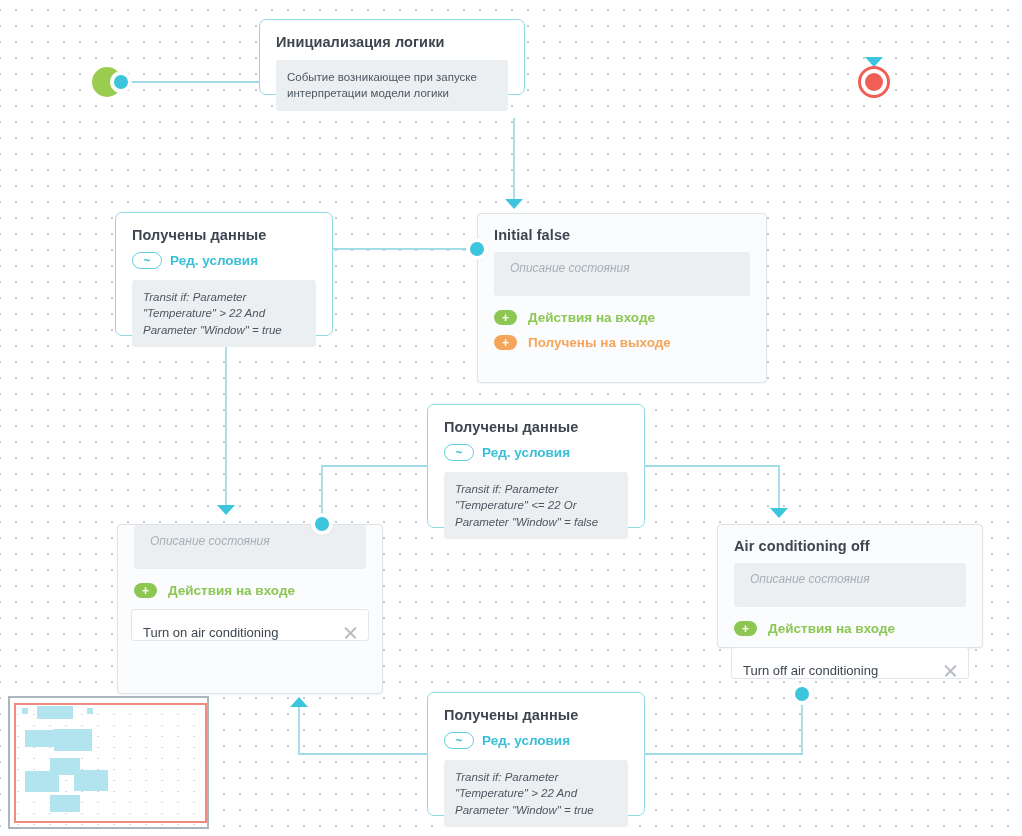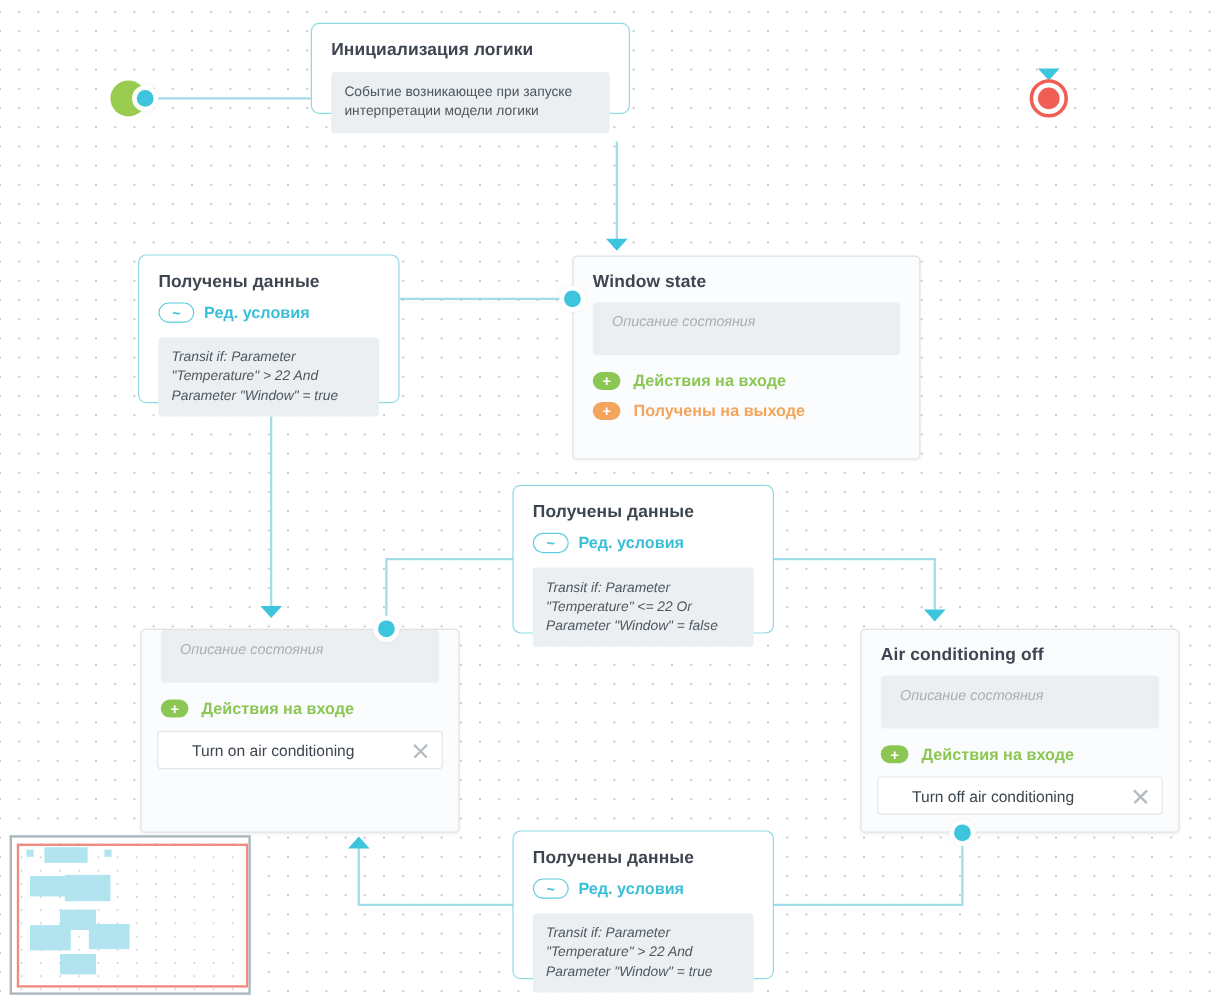--- a/index.html
+++ b/index.html
@@ -114,22 +114,22 @@
   .action-label { font-size: 13.5px; font-weight: 600; }
   .action-label.green { color: #8cc754; }
   .action-label.orange { color: #f4a55c; }
 
   .action-field {
     margin: 11px 13px 13px 13px;
     background: #ffffff;
     border: 1px solid #e2e6e9;
     border-radius: 3px;
     height: 32px;
-    display: flex; align-items: center;
-    padding: 0 10px 0 28px;
+    display: flex; align-items: flex-end;
+    padding: 0 10px 0 11px;
     font-size: 13px;
     color: #3d4650;
   }
   .action-field .val { flex: 1; }
   .x-icon {
     width: 15px; height: 15px;
     position: relative; opacity: .55; cursor: pointer;
   }
   .x-icon::before, .x-icon::after {
     content: ""; position: absolute; left: 0; top: 7px;
@@ -240,21 +240,21 @@
   <div class="node cond" style="left:115px; top:212px; width:218px; height:124px;">
     <div class="node-title">Получены данные</div>
     <div class="cond-btn">
       <span class="pill-tilde">~</span>
       <span>Ред. условия</span>
     </div>
     <div class="cond-expr">Transit if: Parameter "Temperature" &gt; 22 And Parameter "Window" = true</div>
   </div>
 
   <div class="node" style="left:477px; top:213px; width:290px; height:170px;">
-    <div class="node-title">Window state</div>
+    <div class="node-title">Initial false</div>
     <div class="desc-box">Описание состояния</div>
     <div class="action-row">
       <span class="plus-pill green">+</span>
       <span class="action-label green">Действия на входе</span>
     </div>
     <div class="action-row" style="margin-top:10px;">
       <span class="plus-pill orange">+</span>
       <span class="action-label orange">Получены на выходе</span>
     </div>
   </div>
@@ -275,21 +275,21 @@
       <span class="plus-pill green">+</span>
       <span class="action-label green">Действия на входе</span>
     </div>
     <div class="action-field">
       <span class="val">Turn on air conditioning</span>
       <span class="x-icon"></span>
     </div>
   </div>
   <div class="port" style="left:315px; top:517px;"></div>
 
-  <div class="node" style="left:717px; top:524px; width:266px; height:170px;">
+  <div class="node" style="left:717px; top:524px; width:266px; height:124px;">
     <div class="node-title">Air conditioning off</div>
     <div class="desc-box">Описание состояния</div>
     <div class="action-row">
       <span class="plus-pill green">+</span>
       <span class="action-label green">Действия на входе</span>
     </div>
     <div class="action-field">
       <span class="val">Turn off air conditioning</span>
       <span class="x-icon"></span>
     </div>

